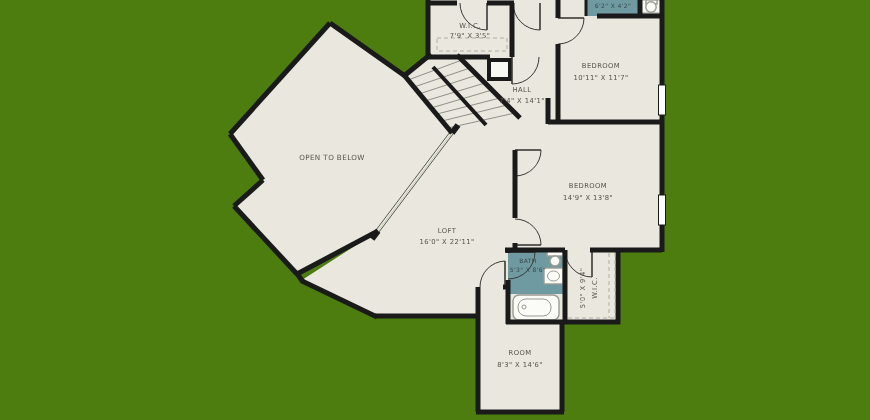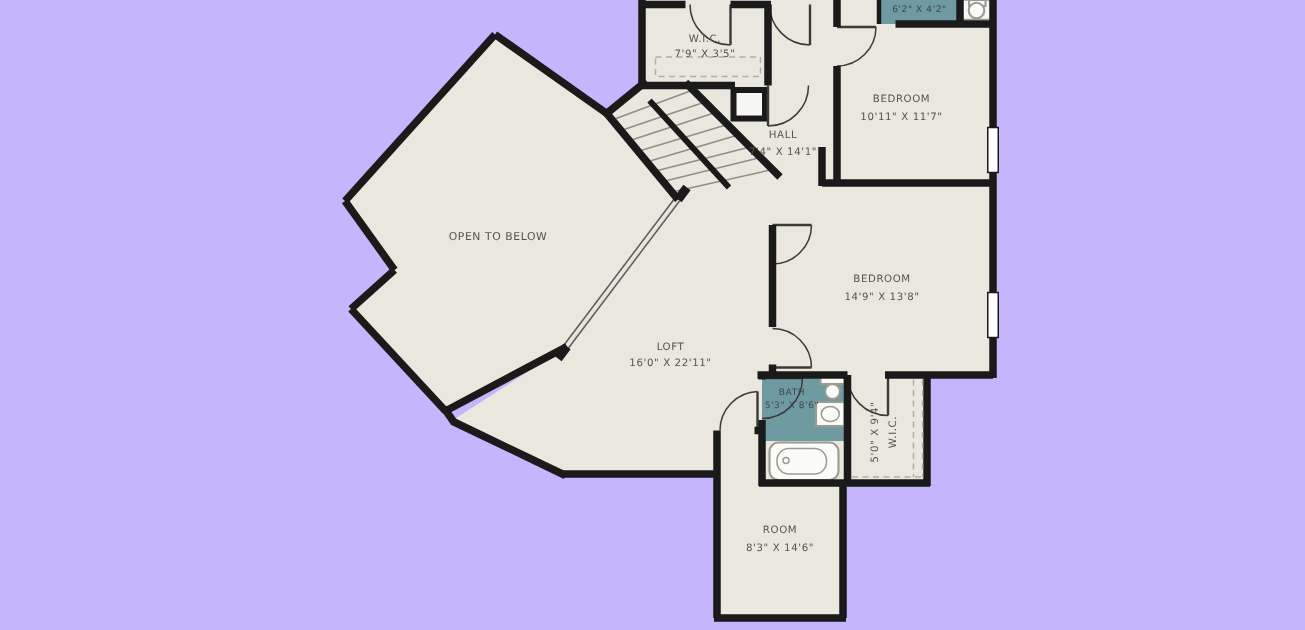--- a/index.html
+++ b/index.html
@@ -1,16 +1,16 @@
 <!DOCTYPE html>
 <html><head>
 <meta charset="utf-8">
 <style>
   html,body{margin:0;padding:0;background:#ffffff;}
-  .stage{position:relative;width:870px;height:420px;background:#c4b5fd;overflow:hidden;
+  .stage{position:relative;width:870px;height:420px;background:#4d7c0f;overflow:hidden;
          font-family:"DejaVu Sans", sans-serif;}
   svg{display:block;}
   .floor{fill:#e9e7de;stroke:none;}
   .bathfloor{fill:#6f9aa1;}
   .nook{fill:#f7f7f3;stroke:#9b9b93;stroke-width:1;}
   .wall{stroke:#1a1a1a;stroke-width:5;fill:none;stroke-linecap:butt;}
   .wallthin{stroke:#1a1a1a;stroke-width:3;fill:none;}
   .divider{stroke:#1a1a1a;stroke-width:4;fill:none;}
   .tread{stroke:#8f8f88;stroke-width:1;fill:none;}
   .rail{stroke:#5a5a55;stroke-width:1;fill:none;}

